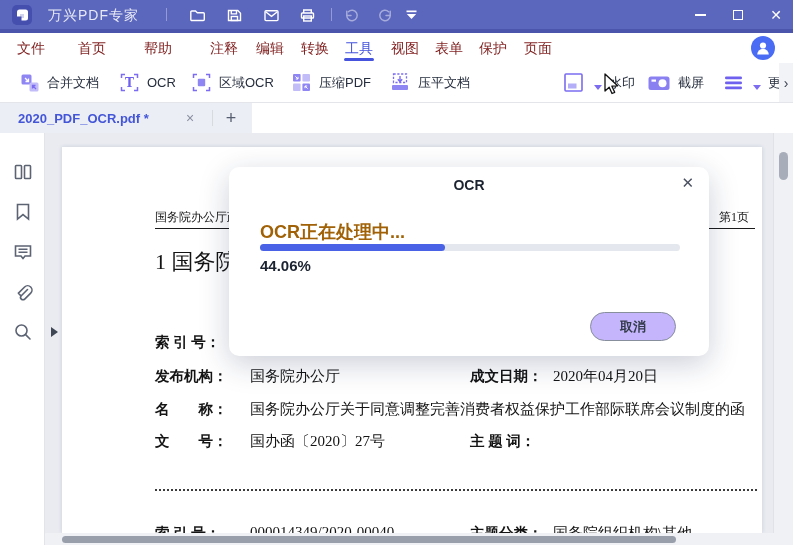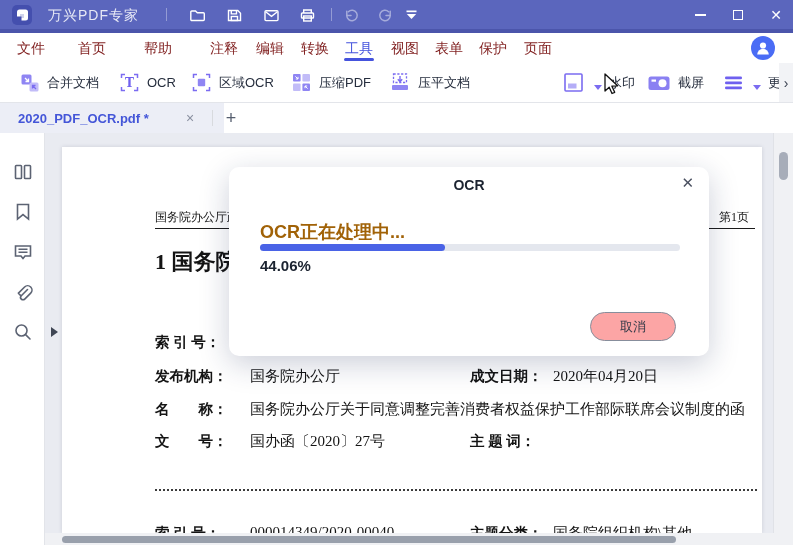--- a/index.html
+++ b/index.html
@@ -26,58 +26,58 @@
   .avatar { position:absolute; left:751px; top:3px; width:24px; height:24px; border-radius:50%; background:#4a6cf5; }
 
   
   .toolbar { position:absolute; left:0; top:63px; width:793px; height:40px; background:#fff; border-bottom:1px solid #e3e5ea; }
   .tool-item { position:absolute; top:0; height:39px; display:flex; align-items:center; gap:7px; font-size:13px; color:#262e3e; white-space:nowrap; }
   .caret { width:0; height:0; border-left:4px solid transparent; border-right:4px solid transparent; border-top:5px solid #7b6cf1; margin-left:2px; margin-top:10px; }
   .overflow-strip { position:absolute; right:0; top:0; width:14px; height:39px; background:#f2f3f6; z-index:5; display:flex; align-items:center; justify-content:center; font-size:14px; color:#3a4150; }
 
   
   .tabbar { position:absolute; left:0; top:103px; width:793px; height:30px; background:#fff; }
-  .tab { position:absolute; left:0; top:0; width:224px; height:30px; background:#eceef6; display:flex; align-items:center; }
+  .tab { position:absolute; left:0; top:0; width:252px; height:30px; background:#eceef6; display:flex; align-items:center; }
   .tab-label { margin-left:18px; font-size:13px; font-weight:bold; color:#4456d8; }
   .tab-close { position:absolute; left:186px; font-size:14px; color:#8a90a0; }
   .tab-sep { position:absolute; left:212px; top:7px; width:1px; height:16px; background:#d8dade; }
   .newtab { position:absolute; left:218px; top:0; width:26px; height:30px; display:flex; align-items:center; justify-content:center; font-size:18px; color:#555e6e; }
 
   
   .viewer { position:absolute; left:0; top:133px; width:793px; height:412px; background:#e9ebf1; }
   .sidebar { position:absolute; left:0; top:0; width:45px; height:412px; background:#fff; border-right:1px solid #e2e4e9; }
   .side-icon { position:absolute; left:12px; width:22px; height:22px; }
   .handle-left { position:absolute; left:51px; top:194px; width:0; height:0; border-top:5px solid transparent; border-bottom:5px solid transparent; border-left:7px solid #3f4654; }
   .handle-right { position:absolute; left:780px; top:192px; width:0; height:0; border-top:5px solid transparent; border-bottom:5px solid transparent; border-right:7px solid #3f4654; }
 
   .page { position:absolute; left:62px; top:14px; width:700px; height:386px; background:#fff; box-shadow:0 0 4px rgba(40,50,80,.15); overflow:hidden; }
   .doc { font-family:"Liberation Serif","DejaVu Serif",serif; color:#141414; }
   .doc-header-left { position:absolute; left:93px; top:62px; font-size:12px; }
   .doc-header-right { position:absolute; left:657px; top:62px; font-size:12px; }
   .doc-rule { position:absolute; left:93px; top:81px; width:600px; height:1px; background:#1a1a1a; }
-  .doc-heading { position:absolute; left:93px; top:100px; font-size:22px; font-weight:bold; }
+  .doc-heading { position:absolute; left:93px; top:100px; font-size:22px; font-weight:normal; }
   .doc-row { position:absolute; left:0; width:700px; height:20px; }
   .dl { position:absolute; left:93px; font-weight:bold; font-size:14.5px; white-space:pre; }
   .dv { position:absolute; font-size:15px; white-space:nowrap; }
   .doc-dotted { position:absolute; left:93px; top:342px; width:602px; border-top:2px dotted #3c3c3c; }
 
   .vscroll { position:absolute; left:773px; top:0; width:20px; height:400px; background:#f0f1f4; border-left:1px solid #e0e2e7; }
   .vthumb { position:absolute; left:5px; top:19px; width:9px; height:28px; border-radius:5px; background:#a7adb9; }
   .hscroll { position:absolute; left:45px; top:400px; width:748px; height:12px; background:#f0f1f4; }
   .hthumb { position:absolute; left:17px; top:2.5px; width:614px; height:7px; border-radius:4px; background:#99a0ac; }
 
   
   .dialog { position:absolute; left:229px; top:167px; width:480px; height:189px; background:#fff; border-radius:10px; box-shadow:0 8px 30px rgba(25,35,80,.22); z-index:50; }
   .dlg-title { position:absolute; left:0; top:10px; width:100%; text-align:center; font-size:14px; font-weight:bold; color:#1b2330; }
   .dlg-close { position:absolute; right:15px; top:7px; font-size:15px; color:#4a5060; cursor:default; }
   .dlg-status { position:absolute; left:31px; top:53px; font-size:18px; font-weight:bold; color:#a16207; }
   .dlg-track { position:absolute; left:31px; top:77px; width:420px; height:7px; border-radius:4px; background:#e4e7ee; }
   .dlg-fill { height:7px; border-radius:4px; background:#4a63e6; }
   .dlg-pct { position:absolute; left:31px; top:90px; font-size:15px; font-weight:bold; color:#1b2330; }
-  .dlg-cancel { position:absolute; left:361px; top:145px; width:86px; height:29px; border-radius:15px; border:1.5px solid #878e9c; background:#fca5a5; display:flex; align-items:center; justify-content:center; font-size:13px; color:#333a48; }
+  .dlg-cancel { position:absolute; left:361px; top:145px; width:86px; height:29px; border-radius:15px; border:1.5px solid #878e9c; background:#c4b5fd; display:flex; align-items:center; justify-content:center; font-size:13px; color:#333a48;font-weight:bold; }
 
   .cursor { position:absolute; left:602px; top:72px; z-index:99; }
 </style>
 </head>
 <body>
 
 <div class="titlebar">
   <div class="logo">
     <svg width="20" height="20" viewBox="0 0 20 20">
       <rect x="5" y="4.5" width="11" height="11" rx="2.5" fill="#ffffff"></rect>

